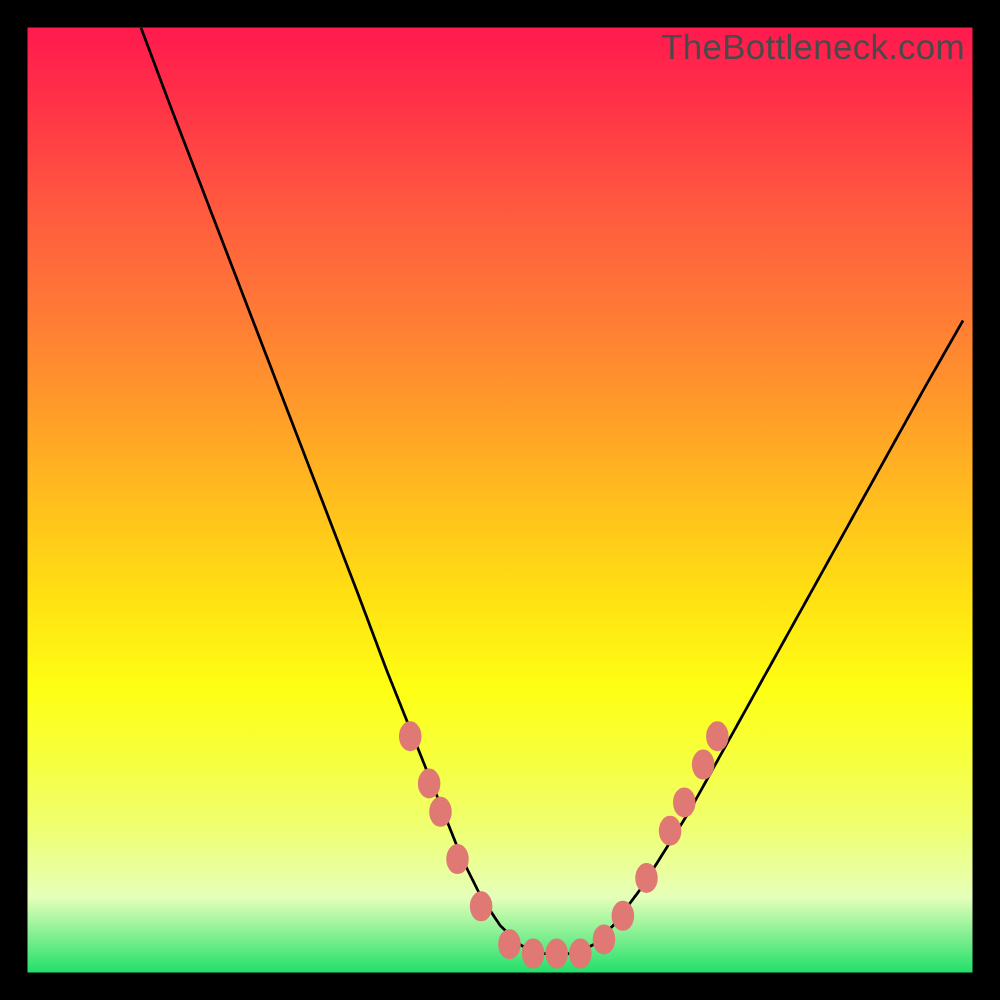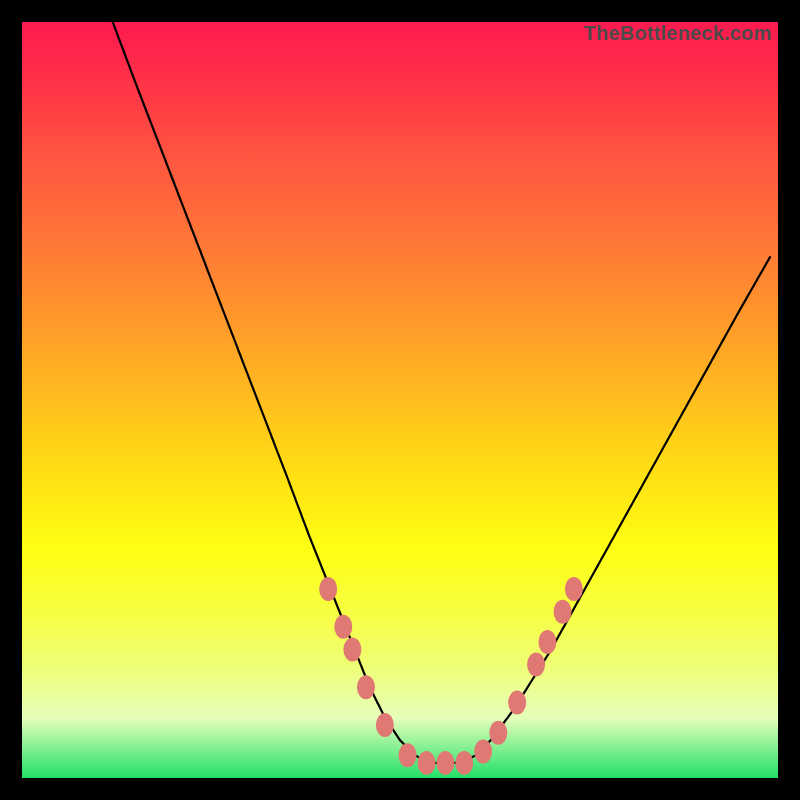--- a/index.html
+++ b/index.html
@@ -43,22 +43,22 @@
     position: absolute;
     left: 0;
     top: 0;
     width: 756px;
     height: 756px;
   }
   .watermark {
     position: absolute;
     top: 0;
     right: 6px;
-    font-size: 20px;
-    font-weight: 700;
+    font-size: 28px;
+    font-weight: 400;
     color: #4a4a4a;
     letter-spacing: 0.2px;
     user-select: none;
   }
 </style>
 </head>
 <body>
 
 <div class="frame">
   <div class="plot">

